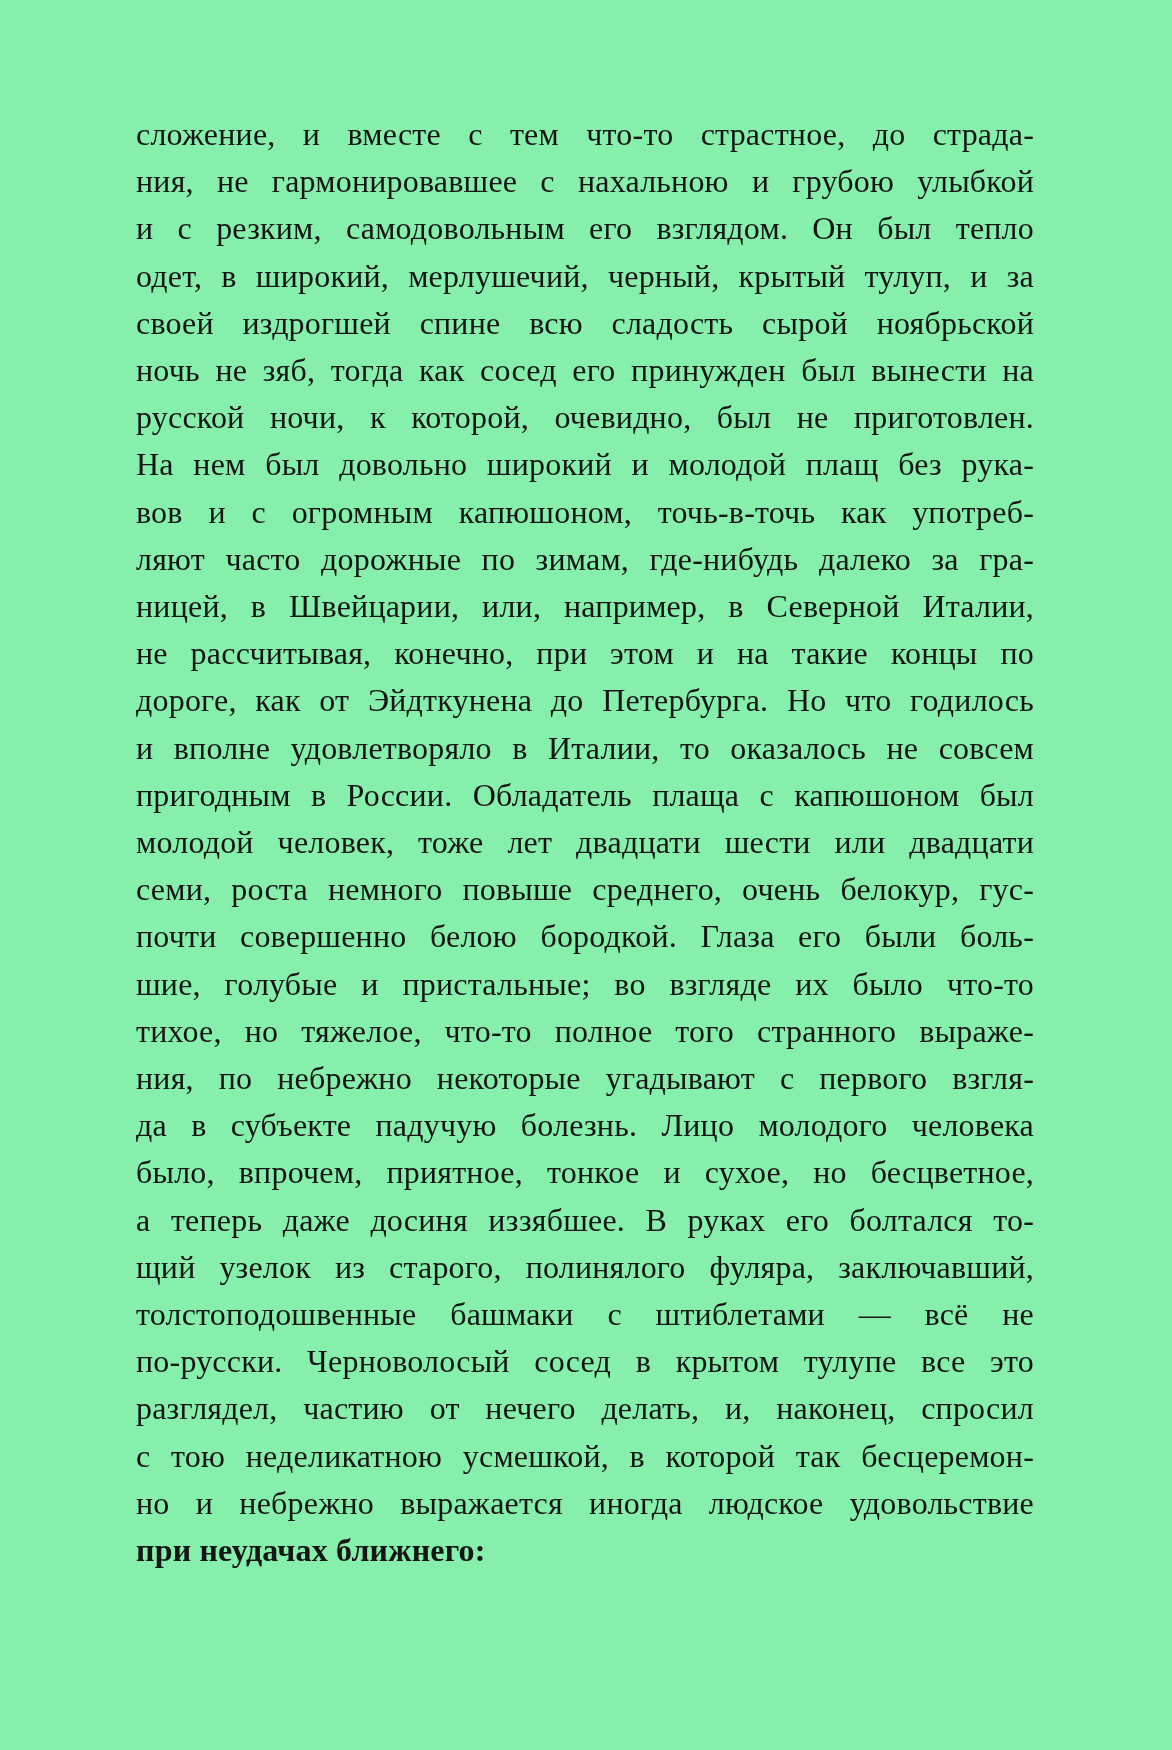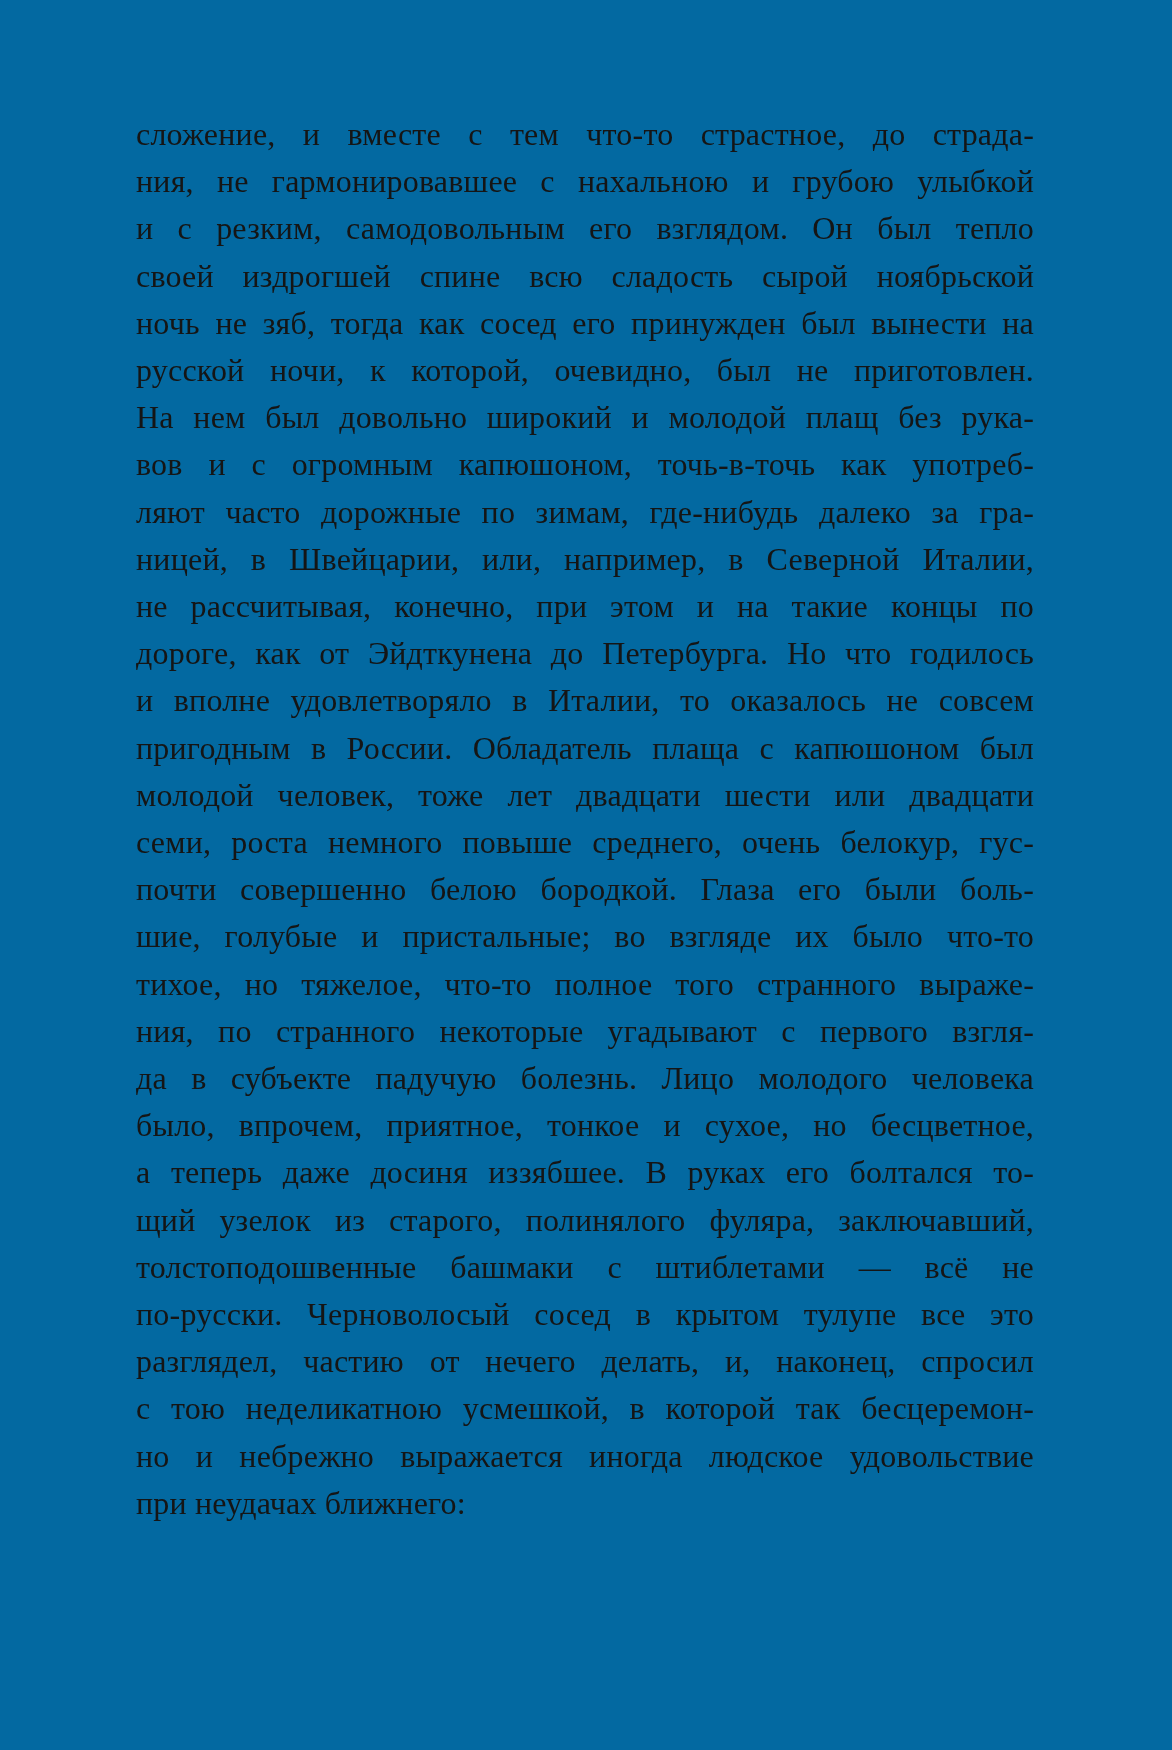--- a/index.html
+++ b/index.html
@@ -4,21 +4,21 @@
 <style>
   html, body {
     margin: 0;
     padding: 0;
     background: #ffffff;
   }
   .page {
     position: relative;
     width: 1172px;
     height: 1750px;
-    background: #0369a1;
+    background: #86efac;
     overflow: hidden;
   }
   .text-block {
     position: absolute;
     left: 136px;
     top: 111px;
     width: 898px;
   }
   .line {
     font-family: "Liberation Serif", "DejaVu Serif", serif;
@@ -27,47 +27,49 @@
     color: #151515;
     text-align: justify;
     -moz-text-align-last: justify;
     text-align-last: justify;
     white-space: normal;
     letter-spacing: 0.2px;
   }
   .line.last {
     -moz-text-align-last: left;
     text-align-last: left;
+    font-weight: bold;
   }
 </style>
 </head>
 <body>
 
 <div class="page">
   <div class="text-block">
     <div class="line">сложение, и вместе с тем что-то страстное, до страда-</div>
     <div class="line">ния, не гармонировавшее с нахальною и грубою улыбкой</div>
     <div class="line">и с резким, самодовольным его взглядом. Он был тепло</div>
+    <div class="line">одет, в широкий, мерлушечий, черный, крытый тулуп, и за</div>
     <div class="line">своей издрогшей спине всю сладость сырой ноябрьской</div>
     <div class="line">ночь не зяб, тогда как сосед его принужден был вынести на</div>
     <div class="line">русской ночи, к которой, очевидно, был не приготовлен.</div>
     <div class="line">На нем был довольно широкий и молодой плащ без рука-</div>
     <div class="line">вов и с огромным капюшоном, точь-в-точь как употреб-</div>
     <div class="line">ляют часто дорожные по зимам, где-нибудь далеко за гра-</div>
     <div class="line">ницей, в Швейцарии, или, например, в Северной Италии,</div>
     <div class="line">не рассчитывая, конечно, при этом и на такие концы по</div>
     <div class="line">дороге, как от Эйдткунена до Петербурга. Но что годилось</div>
     <div class="line">и вполне удовлетворяло в Италии, то оказалось не совсем</div>
     <div class="line">пригодным в России. Обладатель плаща с капюшоном был</div>
     <div class="line">молодой человек, тоже лет двадцати шести или двадцати</div>
     <div class="line">семи, роста немного повыше среднего, очень белокур, гус-</div>
     <div class="line">почти совершенно белою бородкой. Глаза его были боль-</div>
     <div class="line">шие, голубые и пристальные; во взгляде их было что-то</div>
     <div class="line">тихое, но тяжелое, что-то полное того странного выраже-</div>
-    <div class="line">ния, по странного некоторые угадывают с первого взгля-</div>
+    <div class="line">ния, по небрежно некоторые угадывают с первого взгля-</div>
     <div class="line">да в субъекте падучую болезнь. Лицо молодого человека</div>
     <div class="line">было, впрочем, приятное, тонкое и сухое, но бесцветное,</div>
     <div class="line">а теперь даже досиня иззябшее. В руках его болтался то-</div>
     <div class="line">щий узелок из старого, полинялого фуляра, заключавший,</div>
     <div class="line">толстоподошвенные башмаки с штиблетами — всё не</div>
     <div class="line">по-русски. Черноволосый сосед в крытом тулупе все это</div>
     <div class="line">разглядел, частию от нечего делать, и, наконец, спросил</div>
     <div class="line">с тою неделикатною усмешкой, в которой так бесцеремон-</div>
     <div class="line">но и небрежно выражается иногда людское удовольствие</div>
     <div class="line last">при неудачах ближнего:</div>

